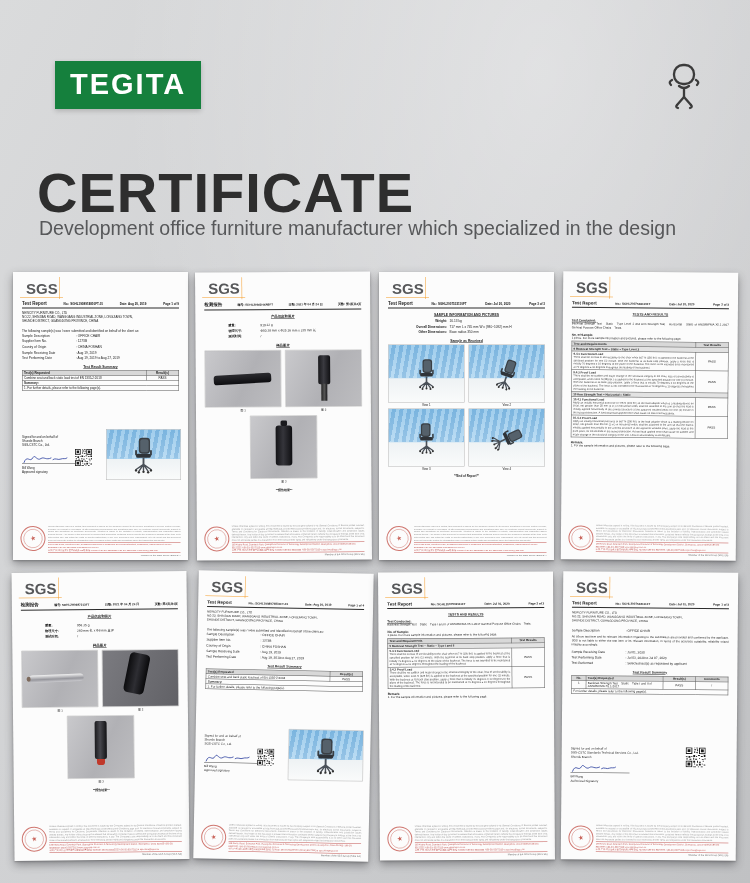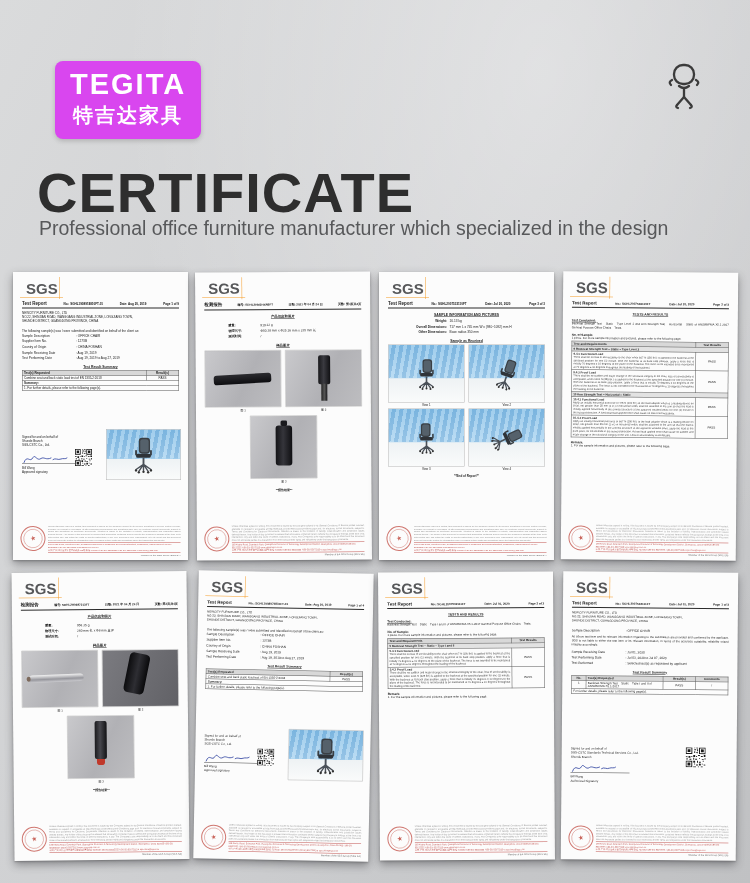--- a/index.html
+++ b/index.html
@@ -4,22 +4,22 @@
 <style>
   html,body { margin:0; padding:0; }
   body {
     width:750px; height:883px; position:relative; overflow:hidden;
     font-family:"Liberation Sans", sans-serif; color:#222;
     background:
       radial-gradient(ellipse at 72% 8%, rgba(255,255,255,.38), rgba(255,255,255,0) 55%),
       linear-gradient(118deg,#dadbdc 0%,#cfd0d2 45%,#c0c1c3 100%);
   }
   
-  .logo-badge { position:absolute; left:55px; top:61px; background:#d946ef; border-radius:8px;
-    padding:9px 15px 10px; text-align:center; box-shadow:0 2px 5px rgba(0,0,0,.18); }
+  .logo-badge { position:absolute; left:55px; top:61px; background:#15803d; border-radius:0;
+    padding:9px 15px 10px; text-align:left; box-shadow:0 2px 5px rgba(0,0,0,.18); }
   .logo-en { color:#fff; font-weight:bold; font-size:29px; letter-spacing:2px; line-height:1; }
   .logo-cn { color:#fff; font-weight:bold; font-size:20px; letter-spacing:2px; margin-top:3px; }
   .chair-top-icon { position:absolute; left:662px; top:60px; }
   .hero-title { position:absolute; left:37px; top:160px; font-size:56px; font-weight:800;
     color:#2e2e2e; letter-spacing:1px; }
   .hero-sub { position:absolute; left:39px; top:217px; font-size:19.5px; color:#57585a; }
 
   
   .certs { position:absolute; left:13px; top:272px; width:724px; display:flex; flex-wrap:wrap;
     column-gap:8px; row-gap:12px; }
@@ -121,39 +121,38 @@
   .disc { font-size:4.3px; color:#8f8f8f; line-height:1.28; text-align:justify; }
   .redbox { margin-top:2px; border-top:.5px solid #c0504d; border-bottom:.5px solid #c0504d;
     padding:1px 0; color:#c0504d; font-size:4.3px; line-height:1.3; }
   .member { text-align:right; font-size:4.8px; color:#666; margin-top:2px; }
 </style>
 </head>
 <body>
 
 <div class="logo-badge">
   <div class="logo-en">TEGITA</div>
-  <div class="logo-cn">特吉达家具</div>
 </div>
 
 <div class="chair-top-icon">
   <svg width="44" height="54" viewBox="0 0 44 54">
     <g fill="none" stroke="#3b3b3b" stroke-width="2.3" stroke-linecap="round" stroke-linejoin="round">
       <rect x="12" y="5" width="20" height="19" rx="9"></rect>
       <path d="M10 20 q-4 2 -1 5"></path>
       <path d="M34 20 q4 2 1 5"></path>
       <path d="M17 26 q5 4 10 0"></path>
       <path d="M22 29 v8"></path>
       <path d="M22 37 l-7 8 M22 37 l7 8"></path>
       <path d="M15 45 q-2 2 1 3 M29 45 q2 2 -1 3"></path>
     </g>
   </svg>
 </div>
 
 <div class="hero-title">CERTIFICATE</div>
-<div class="hero-sub">Professional office furniture manufacturer which specialized in the design</div>
+<div class="hero-sub">Development office furniture manufacturer which specialized in the design</div>
 
 <div class="certs">
 
   <div class="cert">
     <div class="cert-inner">
       <div class="sgs">SGS</div>
       <div class="ch">
         <span class="tt">Test Report</span>
         <span class="hm">No.: SGHL1908974810FT-01</span>
         <span class="hm">Date: Aug 20, 2019</span>

